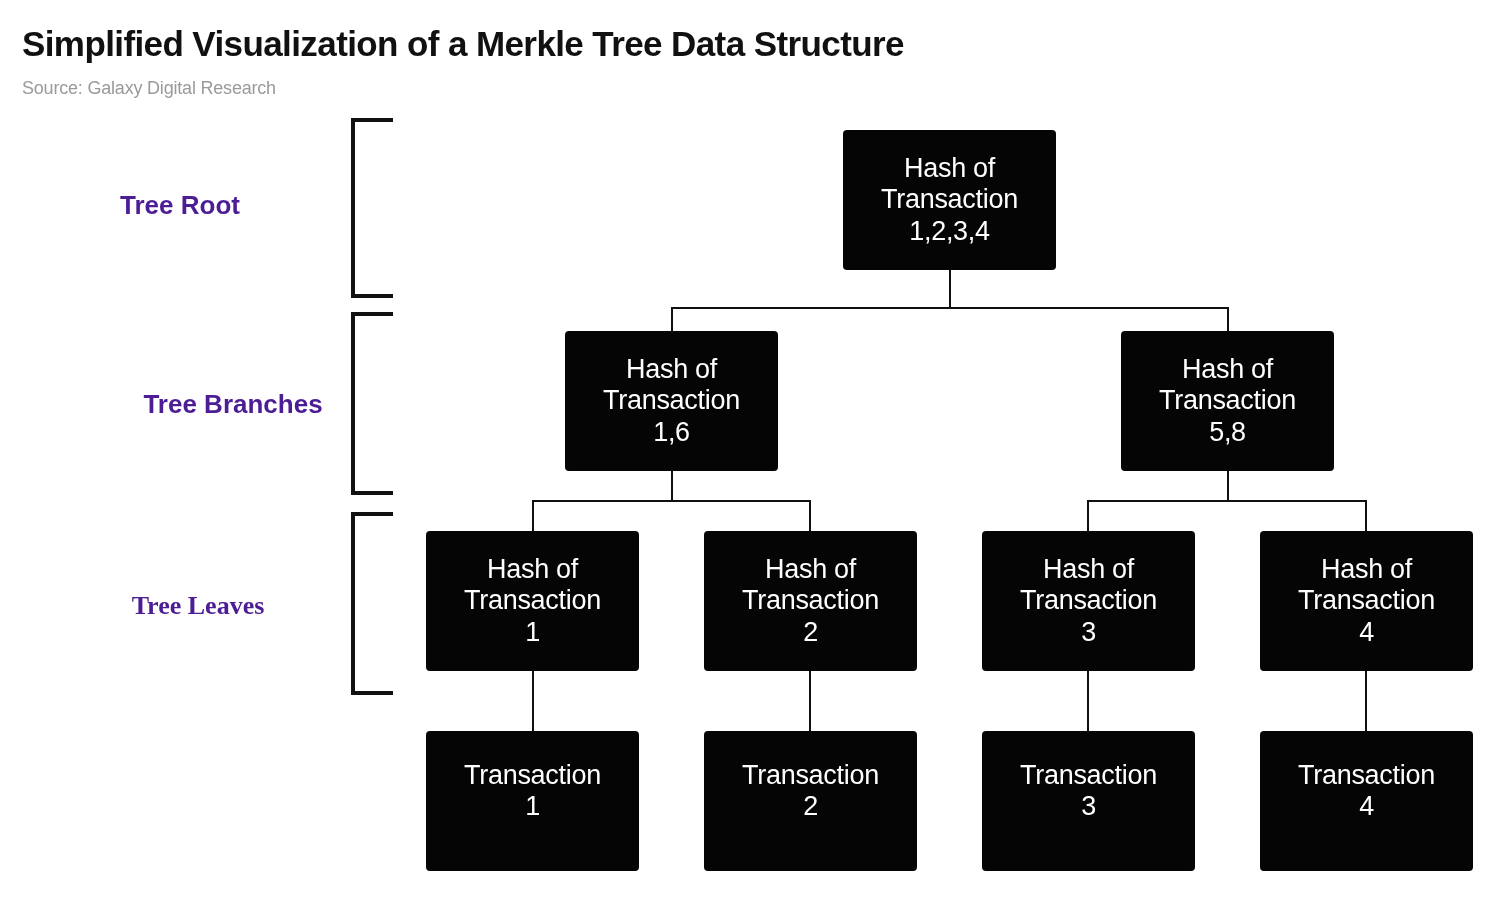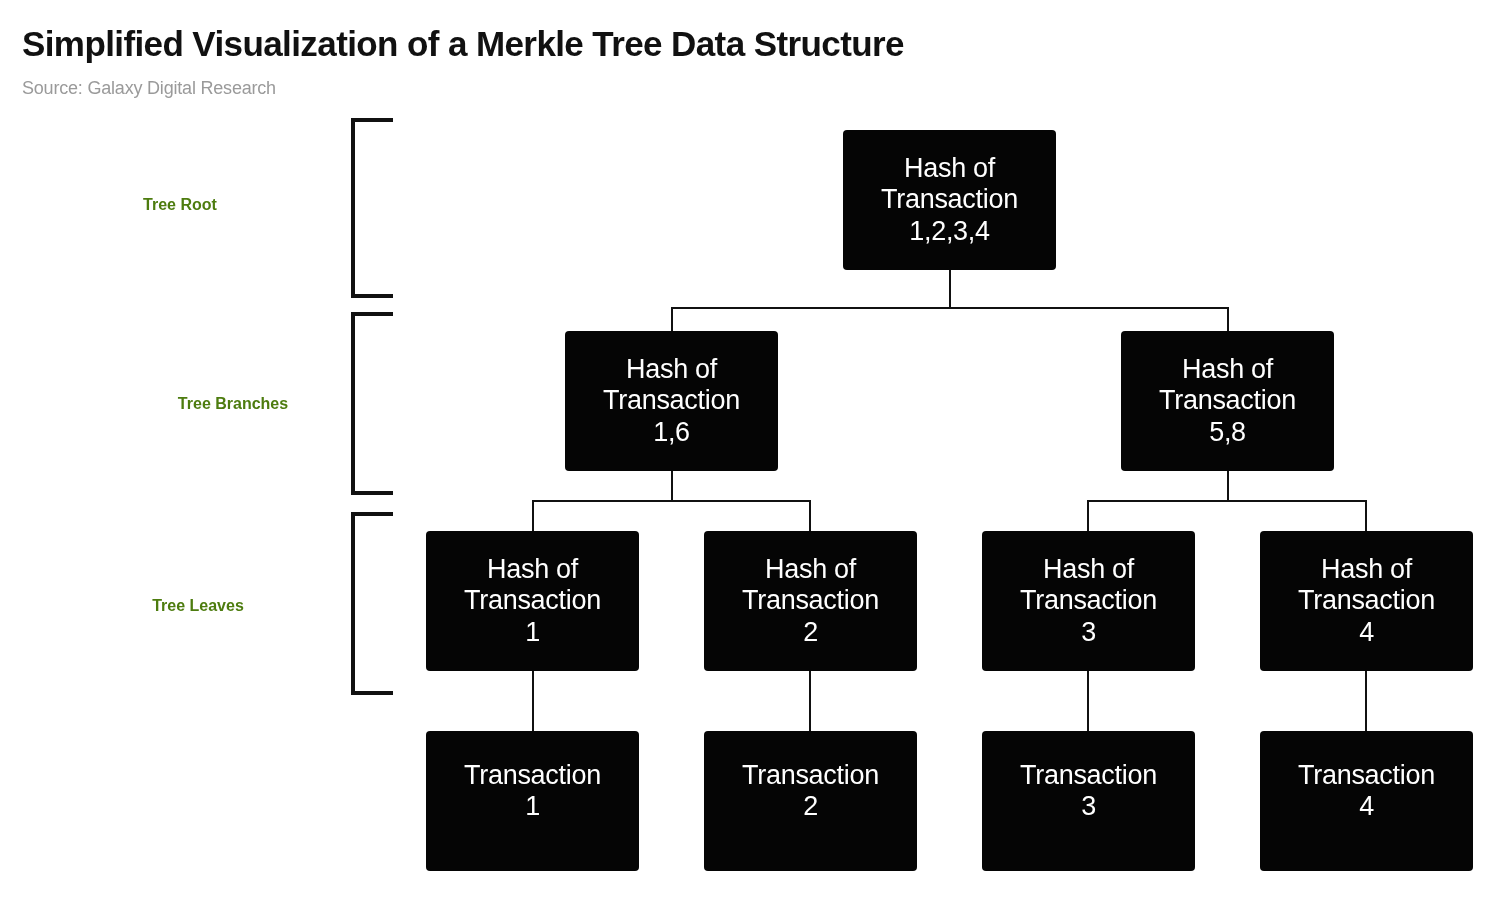--- a/index.html
+++ b/index.html
@@ -39,21 +39,21 @@
     border:2.5px solid #000;
   }
   .logo-text {
     position:absolute; left:16px; top:48px;
     font-size:13px; color:#111; letter-spacing:-0.2px;
   }
 
   
   .row-label {
     position:absolute;
-    font-size:16px; font-weight:bold; color:#4d7c0f;
+    font-size:26px; font-weight:bold; color:#4c1d95;
     white-space:nowrap; text-align:center;
     transform:translate(-50%,-50%);
   }
 
   
   .bracket {
     position:absolute;
     border:4px solid #111;
     border-right:none;
     background:transparent;
@@ -104,21 +104,21 @@
   <div class="logo">
     <div class="logo-mark">
       <div class="logo-circle"></div>
       <div class="logo-square"></div>
     </div>
     <div class="logo-text">galaxy</div>
   </div>
 
   <div class="row-label" style="left:180px; top:205px;">Tree Root</div>
   <div class="row-label" style="left:205px; top:404px;margin-left:28px;">Tree Branches</div>
-  <div class="row-label" style="left:198px; top:606px;">Tree Leaves</div>
+  <div class="row-label" style="left:198px; top:606px;font-family:Liberation Serif, serif;">Tree Leaves</div>
 
   <div class="bracket" style="left:351px; top:118px; width:42px; height:180px;"></div>
   <div class="bracket" style="left:351px; top:312px; width:42px; height:183px;"></div>
   <div class="bracket" style="left:351px; top:512px; width:42px; height:183px;"></div>
 
   <div class="conn-v" style="left:949px; top:268px; height:41px;"></div>
   <div class="conn-h" style="left:671px; top:307px; width:558px;"></div>
   <div class="conn-v" style="left:671px; top:307px; height:26px;"></div>
   <div class="conn-v" style="left:1227px; top:307px; height:26px;"></div>
 

